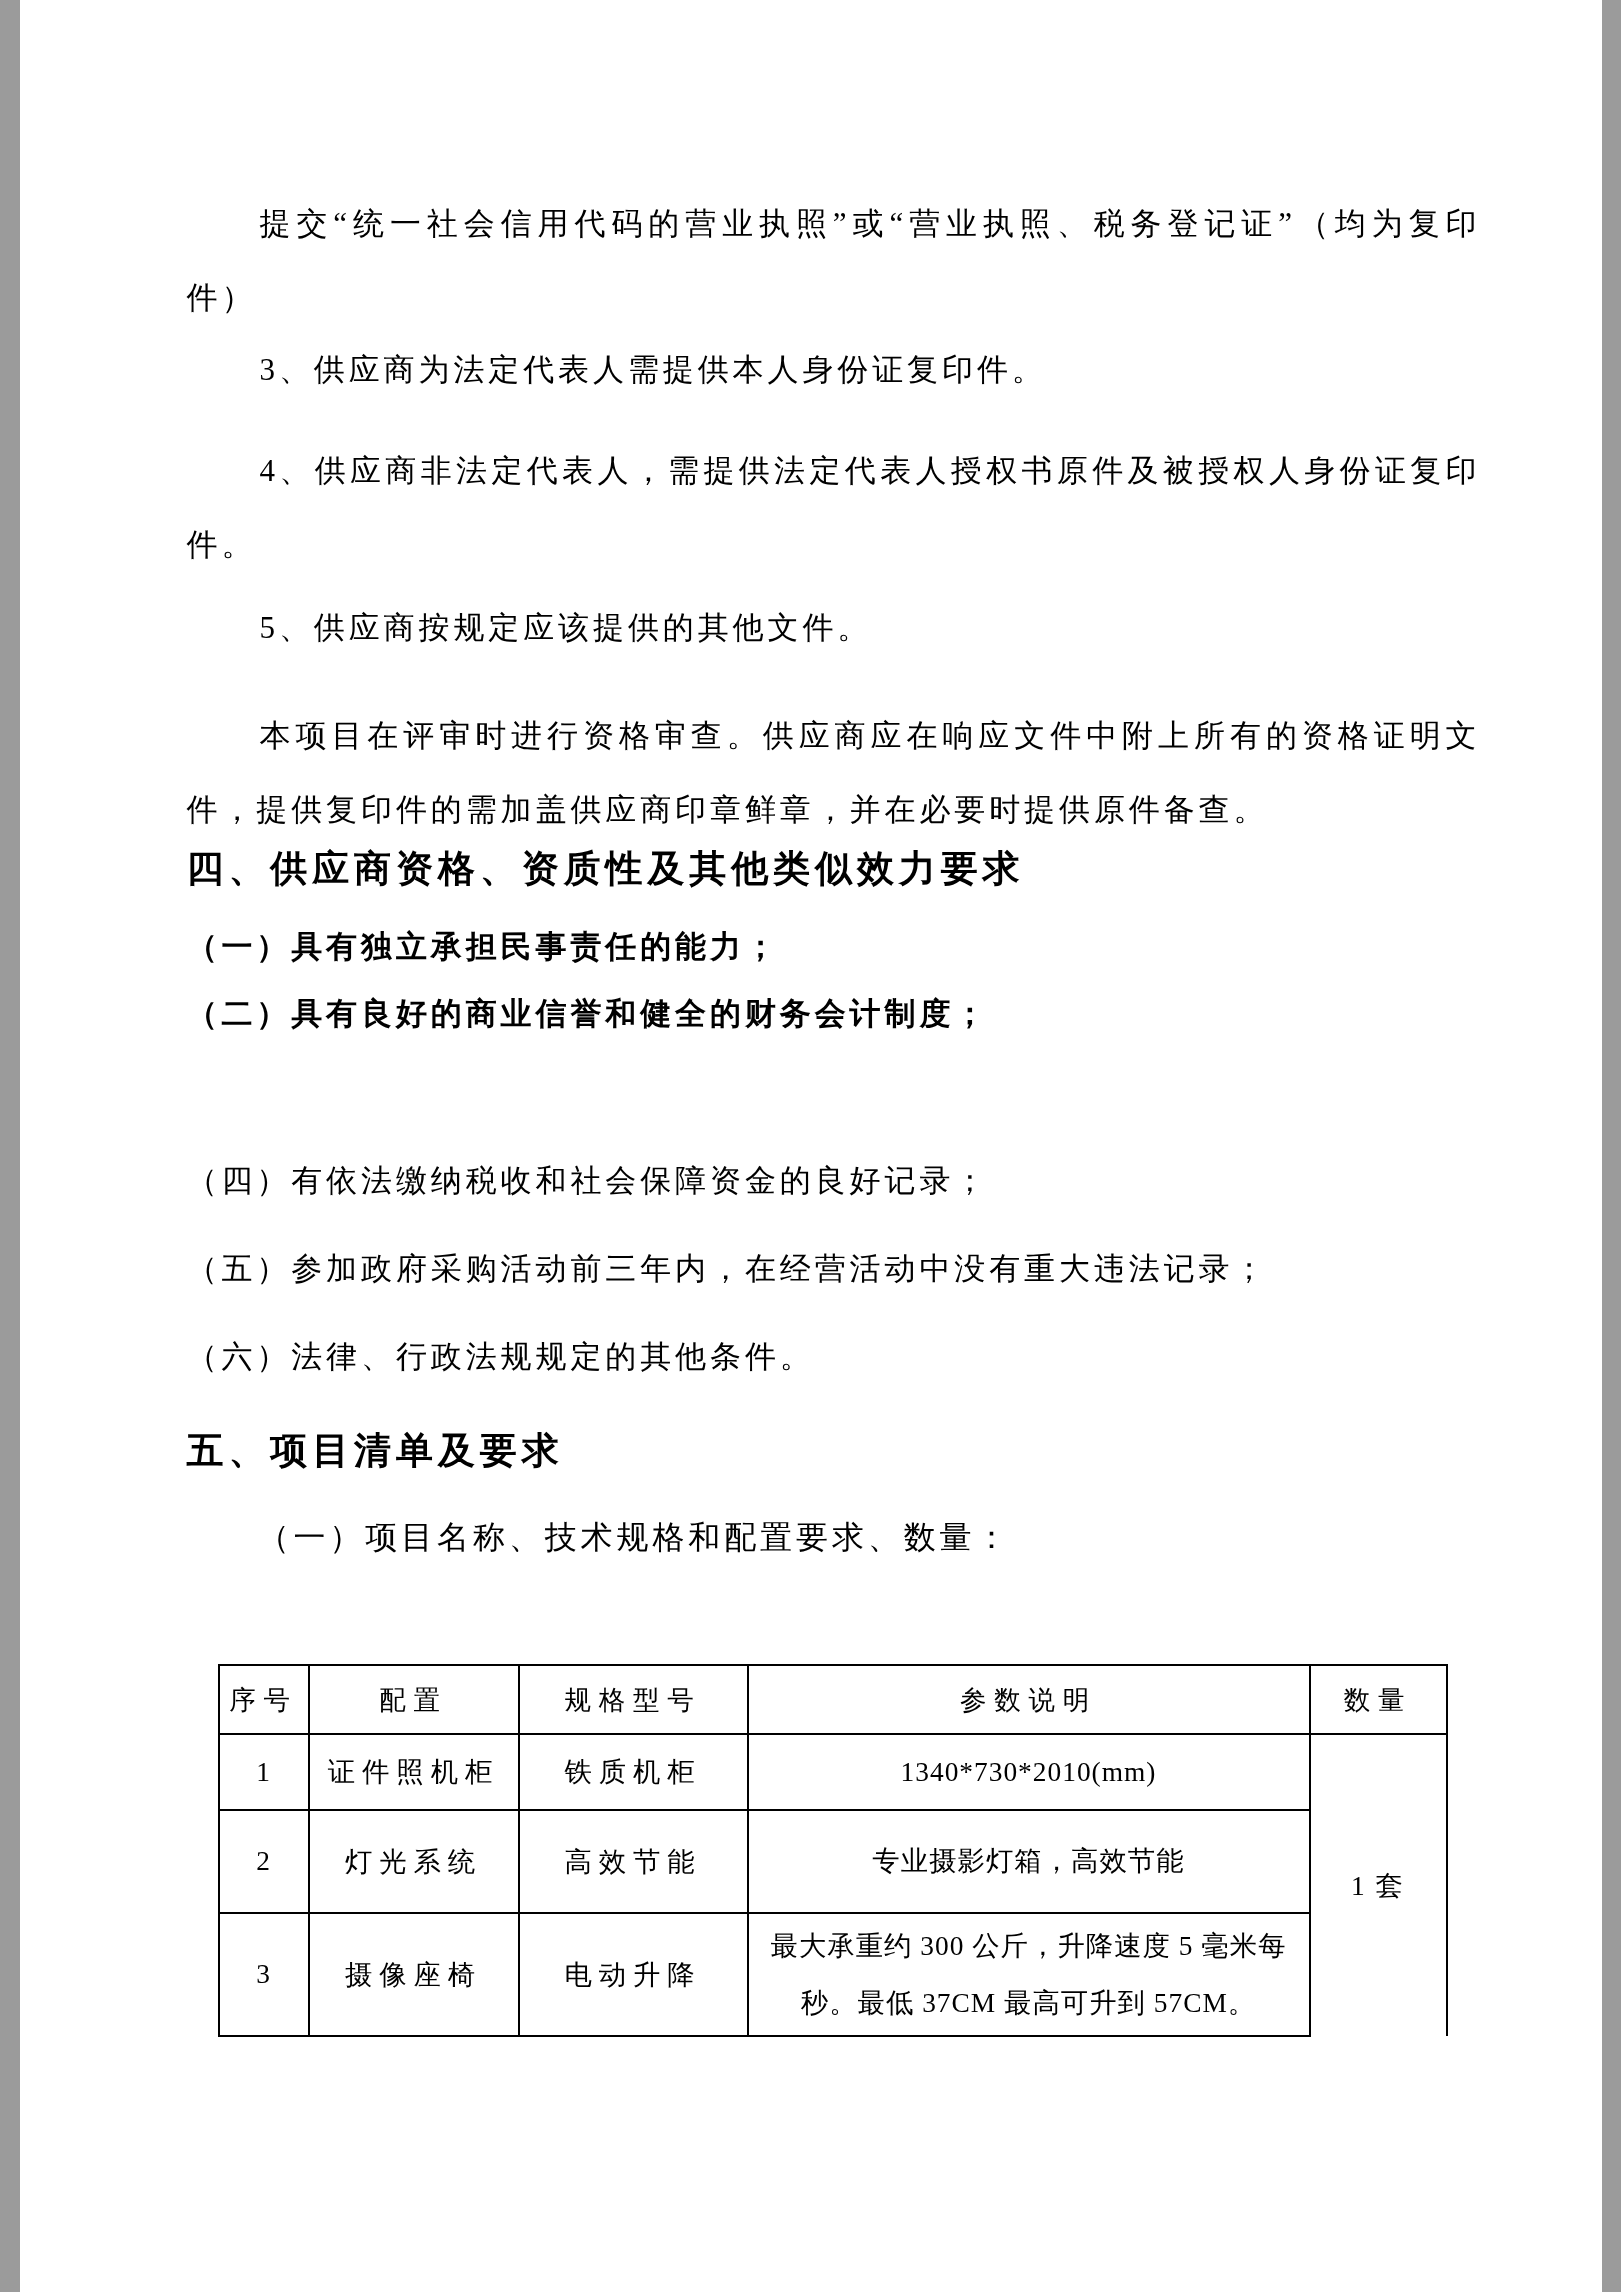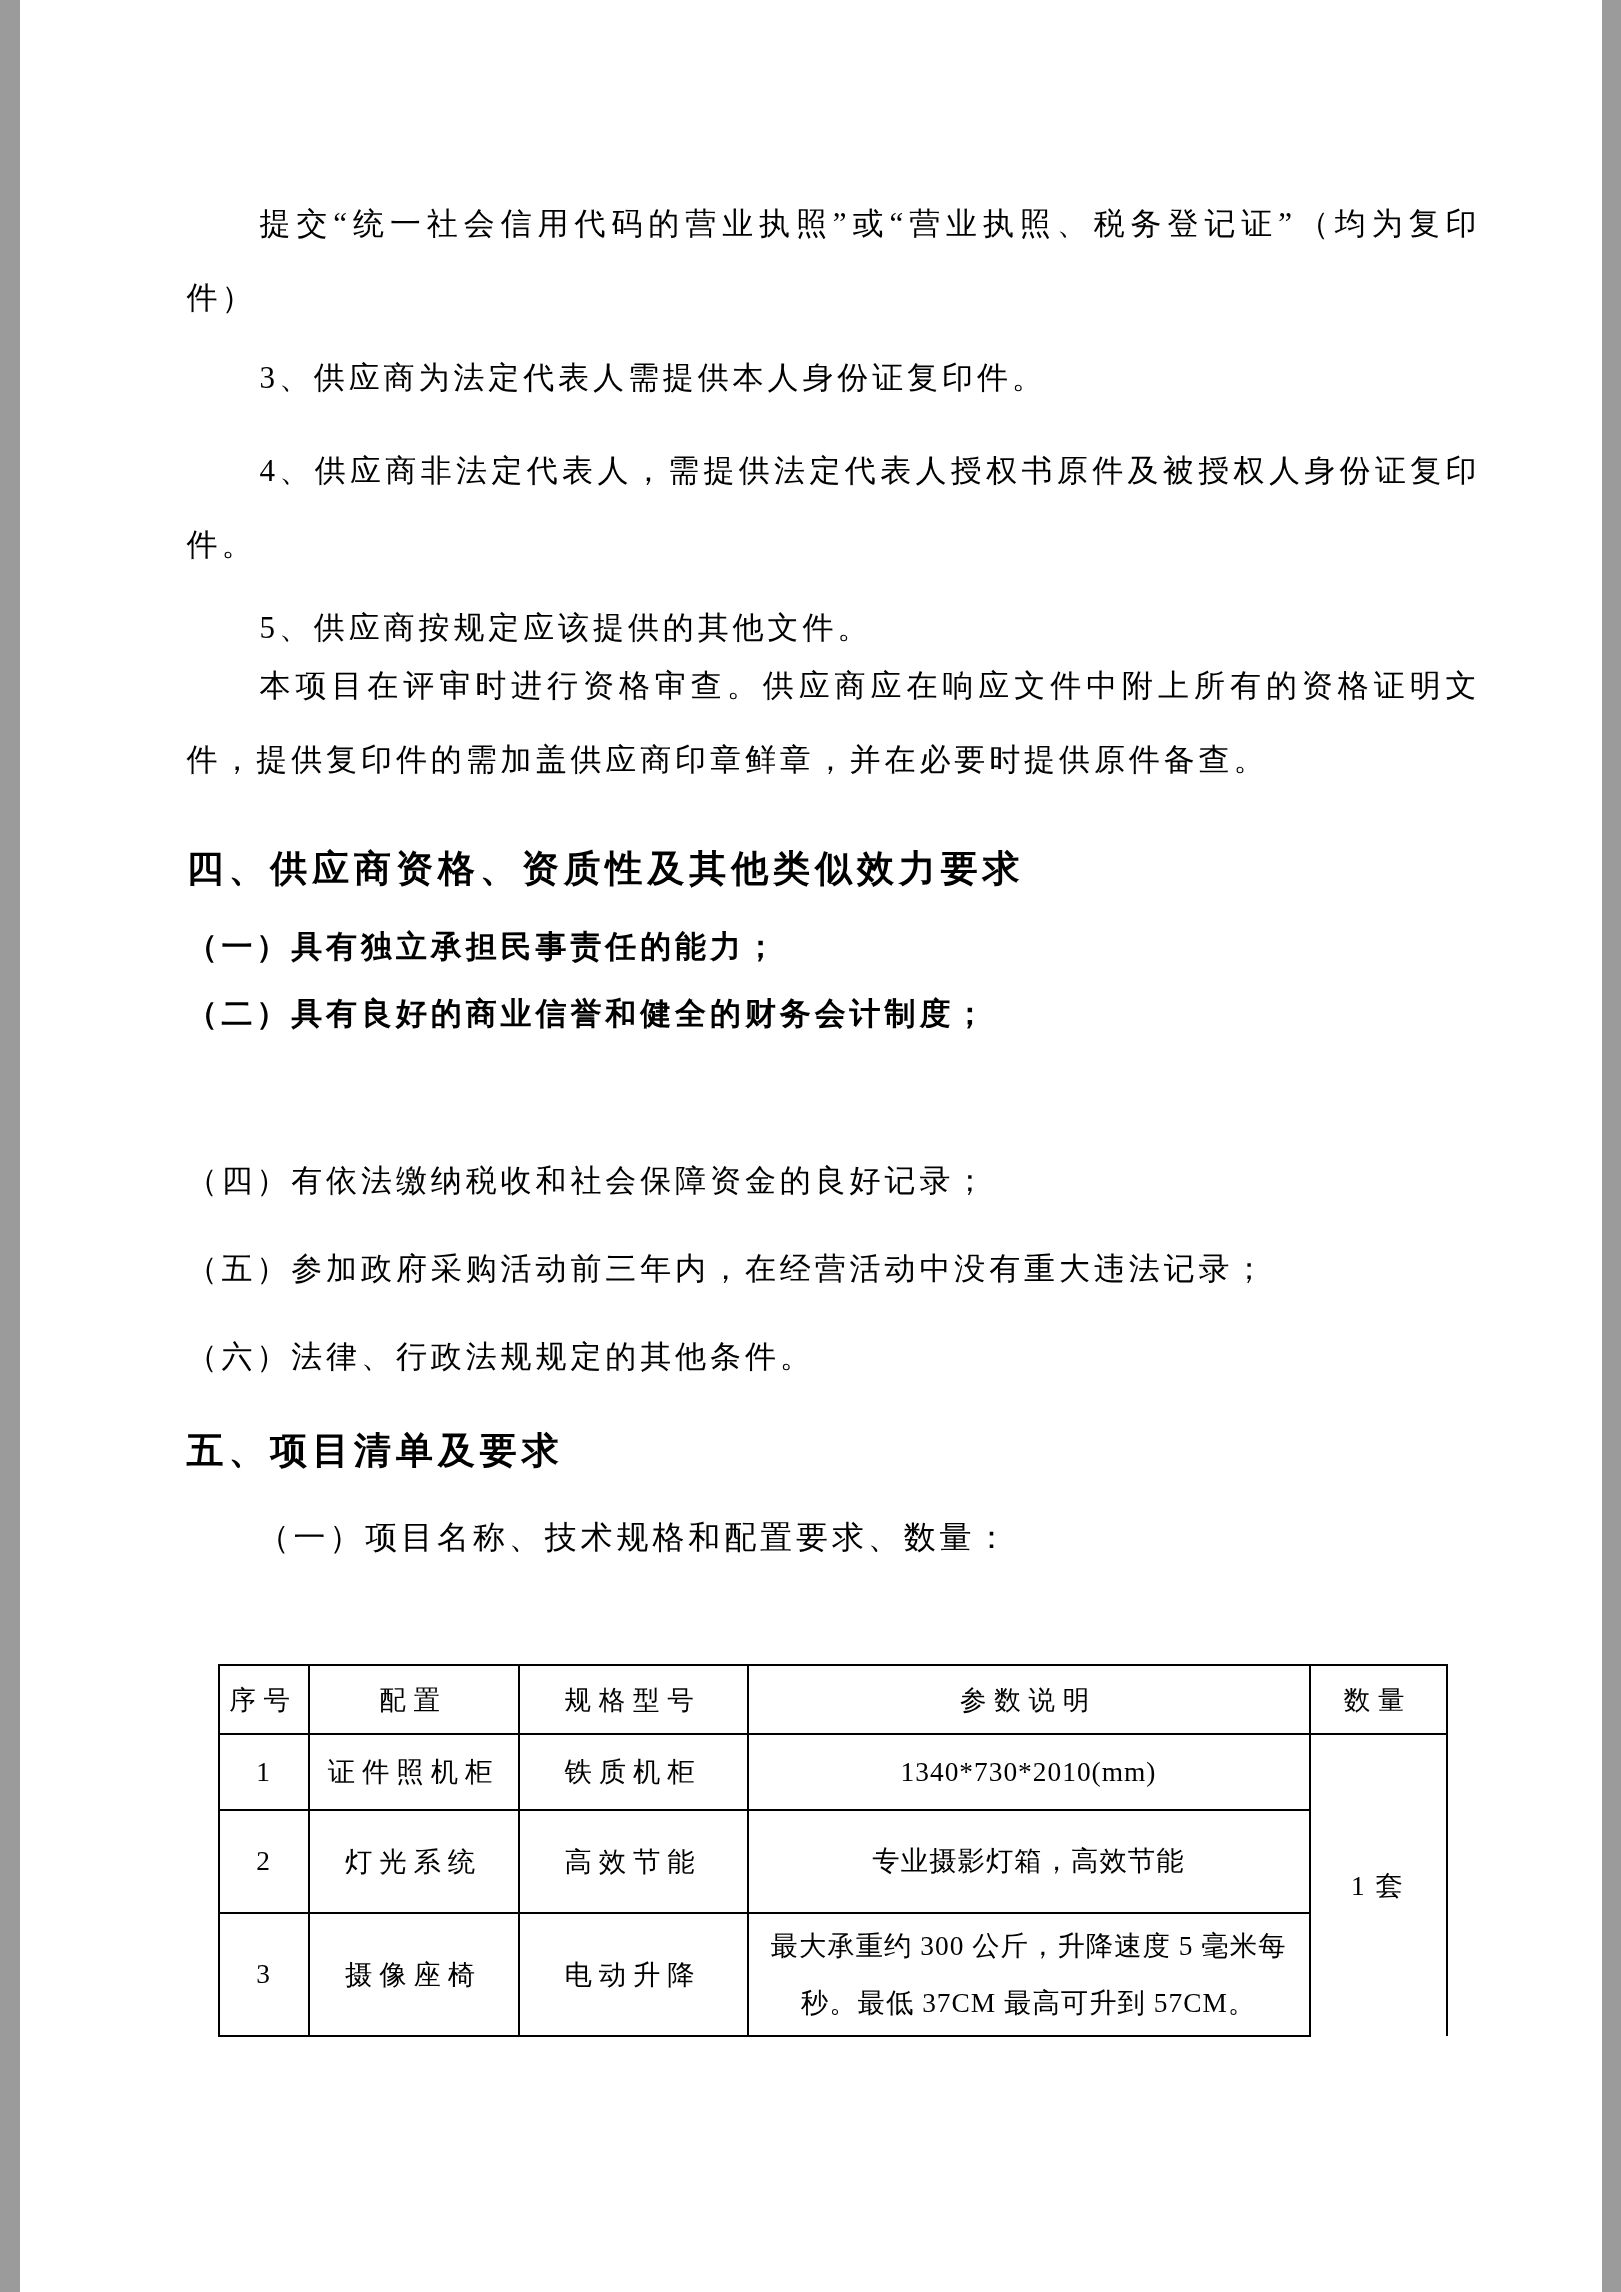--- a/index.html
+++ b/index.html
@@ -86,27 +86,27 @@
   tr.row-2 { height: 103px; }
   tr.row-3 { height: 123px; }
 </style>
 </head>
 <body>
 
 <div class="page">
 
   <p class="tblock indent" style="top:187px">提交“统一社会信用代码的营业执照”或“营业执照、税务登记证”（均为复印件）</p>
 
-  <p class="tblock indent" style="top:341px">3、供应商为法定代表人需提供本人身份证复印件。</p>
+  <p class="tblock indent" style="top:333px">3、供应商为法定代表人需提供本人身份证复印件。</p>
 
   <p class="tblock indent" style="top:434px">4、供应商非法定代表人，需提供法定代表人授权书原件及被授权人身份证复印件。</p>
 
   <p class="tblock indent" style="top:591px">5、供应商按规定应该提供的其他文件。</p>
 
-  <p class="tblock indent" style="top:649px">本项目在评审时进行资格审查。供应商应在响应文件中附上所有的资格证明文件，提供复印件的需加盖供应商印章鲜章，并在必要时提供原件备查。</p>
+  <p class="tblock indent" style="top:699px">本项目在评审时进行资格审查。供应商应在响应文件中附上所有的资格证明文件，提供复印件的需加盖供应商印章鲜章，并在必要时提供原件备查。</p>
 
   <h2 class="heading" style="top:839px">四、供应商资格、资质性及其他类似效力要求</h2>
 
   <p class="tblock cond bold" style="top:917px">（一）具有独立承担民事责任的能力；</p>
 
   <p class="tblock cond bold" style="top:984px">（二）具有良好的商业信誉和健全的财务会计制度；</p>
 
 
   <p class="tblock cond" style="top:1151px">（四）有依法缴纳税收和社会保障资金的良好记录；</p>
 

